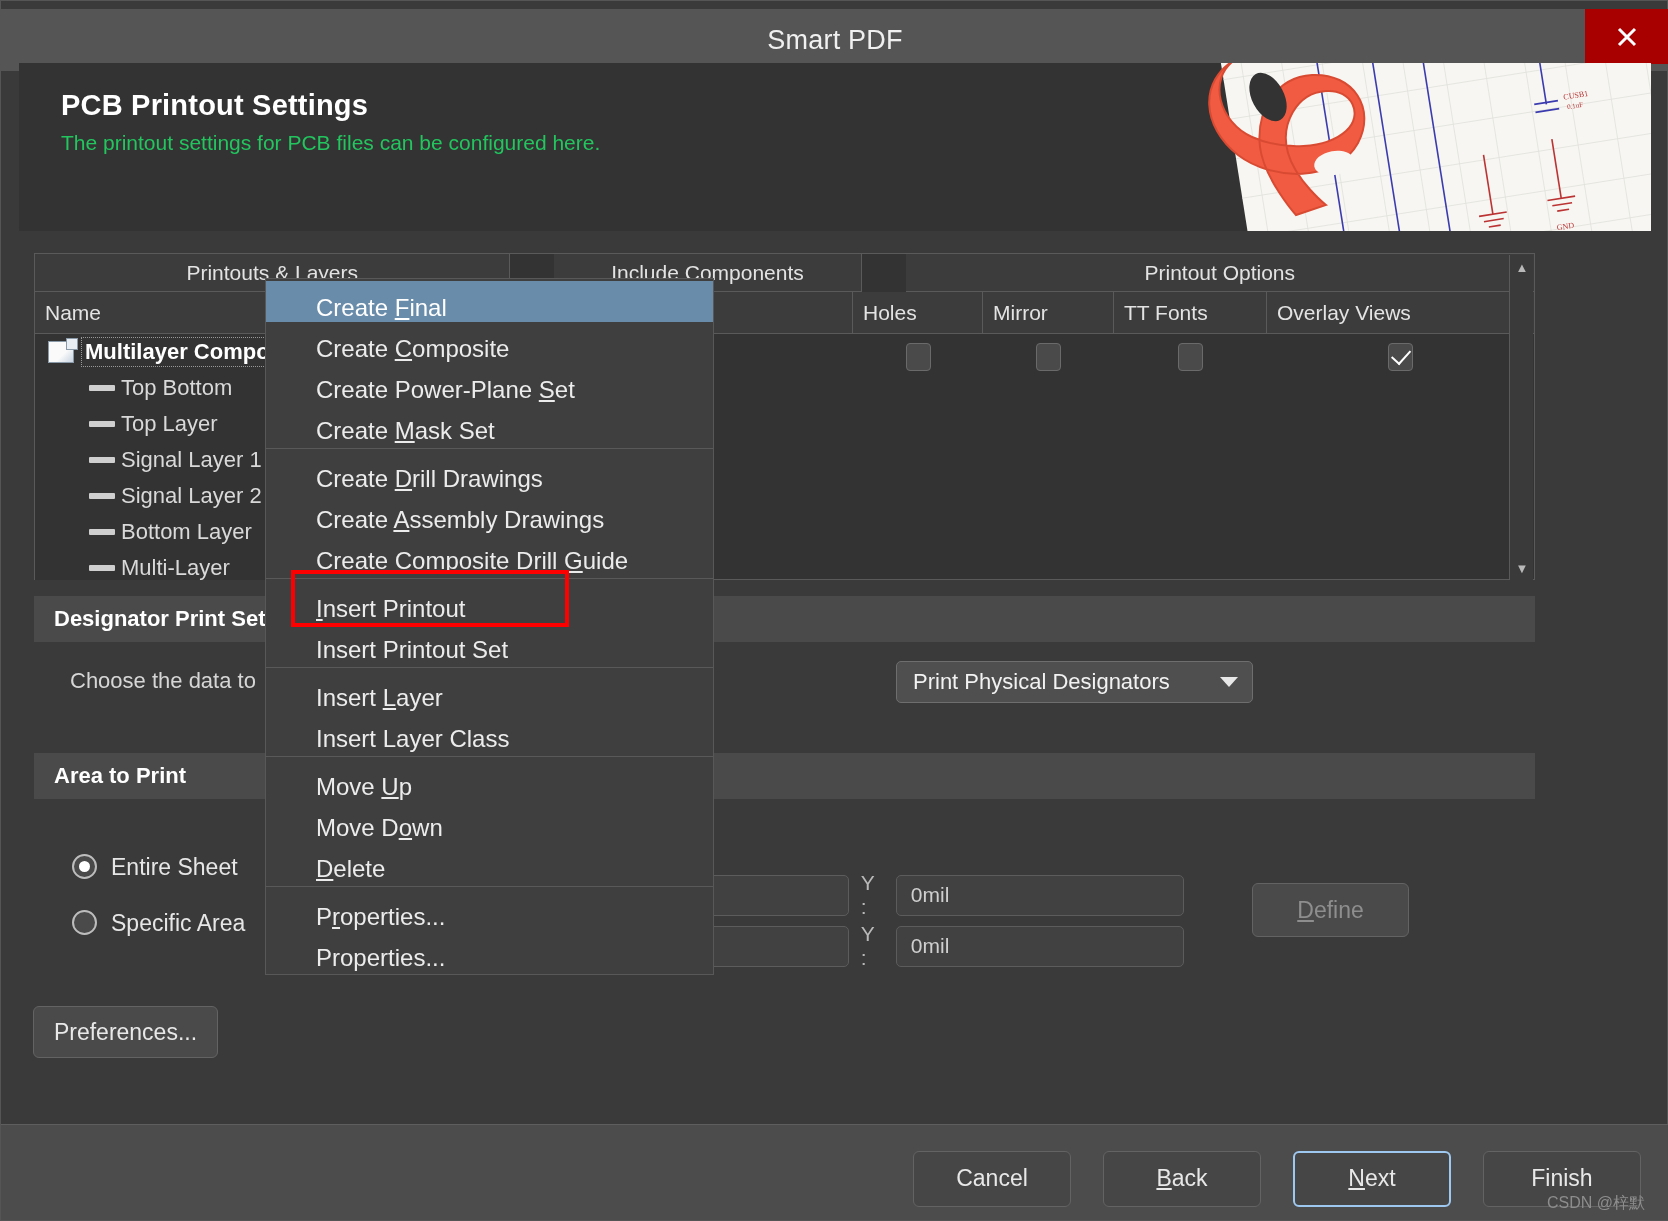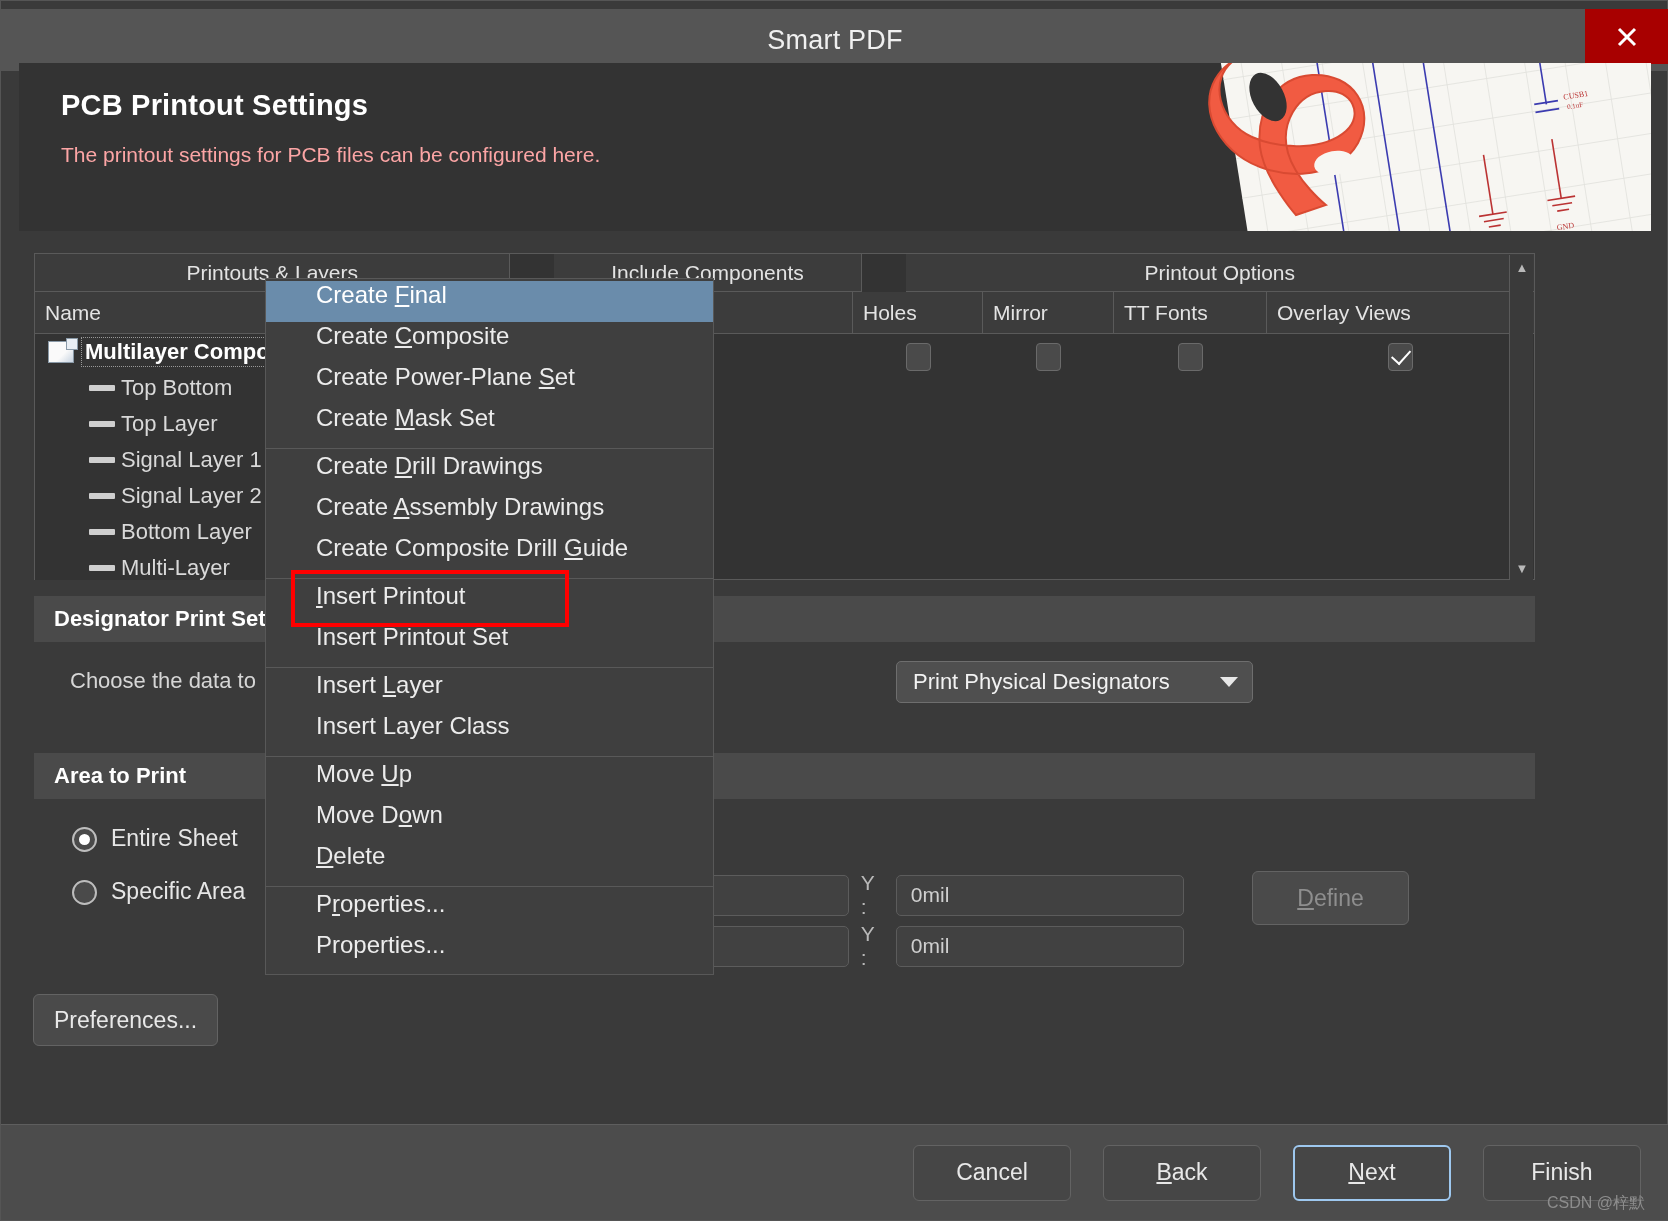--- a/index.html
+++ b/index.html
@@ -40,21 +40,21 @@
     position: absolute; left: 18px; top: 62px;
     width: 1632px; height: 168px;
     background: #333333;
     overflow: hidden;
   }
   .banner-text { position: absolute; left: 42px; top: 26px; }
   .banner-title {
     color: #ffffff; font-size: 29px; font-weight: bold; letter-spacing: .2px;
   }
   .banner-sub {
-    color: #fca5a5; font-size: 21px; margin-top: 21px; font-weight: normal; text-align: center;
+    color: #22c55e; font-size: 21px; margin-top: 9px; font-weight: normal; text-align: center;
   }
   .banner-art {
     position: absolute; right: 0; top: 0; width: 470px; height: 168px;
     overflow: hidden;
   }
 
   
   .tablewrap {
     position: absolute; left: 33px; top: 252px;
     width: 1501px; height: 327px;
@@ -141,21 +141,21 @@
   .sec-head {
     position: absolute;
     background: #4a4a4a;
     display: flex; align-items: center;
     color: #ffffff; font-size: 22px; font-weight: bold;
     padding-left: 20px;
   }
   .panel { position: absolute; background: #3a3a3a; }
   .hint { color: #d6d6d6; font-size: 22px; }
 
-  .radio-row { display: flex; align-items: flex-end; margin-bottom: 26px; }
+  .radio-row { display: flex; align-items: flex-start; margin-bottom: 26px; margin-top: 29px; }
   .radio {
     width: 25px; height: 25px; border-radius: 50%;
     border: 2px solid #bdbdbd; background: #4a4a4a;
     margin-right: 14px; position: relative;
   }
   .radio.on::after {
     content: ""; position: absolute; left: 5px; top: 5px;
     width: 11px; height: 11px; border-radius: 50%; background: #ffffff;
   }
   .radio-lbl { color: #e6e6e6; font-size: 23px; }
@@ -180,20 +180,21 @@
   .textfield {
     background: #414141; border: 1px solid #5c5c5c; border-radius: 5px;
     height: 41px; color: #cfcfcf; font-size: 21px;
     display: flex; align-items: center; padding-left: 14px;
   }
   .btn {
     background: #4a4a4a; border: 1px solid #636363; border-radius: 6px;
     color: #e8e8e8; font-size: 23px;
     display: flex; align-items: center; justify-content: center;
     cursor: pointer;
+    margin-top: 12px;
   }
   .btn.dim { color: #8e8e8e; }
   .btn.focus { border: 2px solid #9ec8ef; }
   .u { text-decoration: underline; }
 
   
   .footer {
     position: absolute; left: 0; bottom: 0;
     width: 1668px; height: 96px;
     background: #4c4c4c; border-top: 1px solid #5e5e5e;
@@ -205,21 +206,21 @@
   
   .ctxmenu {
     position: absolute; left: 264px; top: 277px;
     width: 449px;
     background: #3f3f3f;
     border: 1px solid #585858;
     padding: 2px 0;
     z-index: 50;
   }
   .mi {
-    height: 41px; display: flex; align-items: flex-start;
+    height: 41px; display: flex; align-items: flex-end;
     padding-left: 50px; color: #ececec; font-size: 24px;
     cursor: pointer; white-space: nowrap;
   }
   .mi.sel { background: #6a8cab; color: #ffffff; }
   .msep { height: 1px; background: #595959; margin: 3px 0; }
   .hl-box {
     position: absolute;
     left: 290px; top: 569px; width: 278px; height: 57px;
     border: 4px solid #ff0000; z-index: 60; pointer-events: none;
   }

